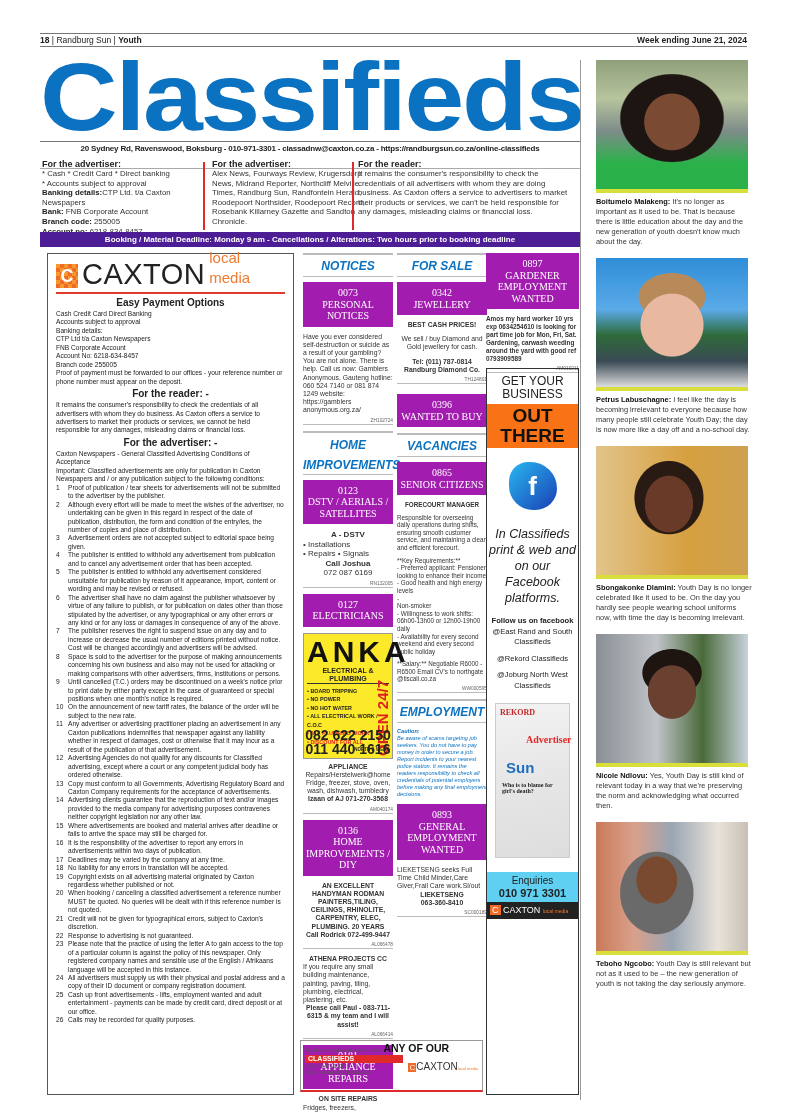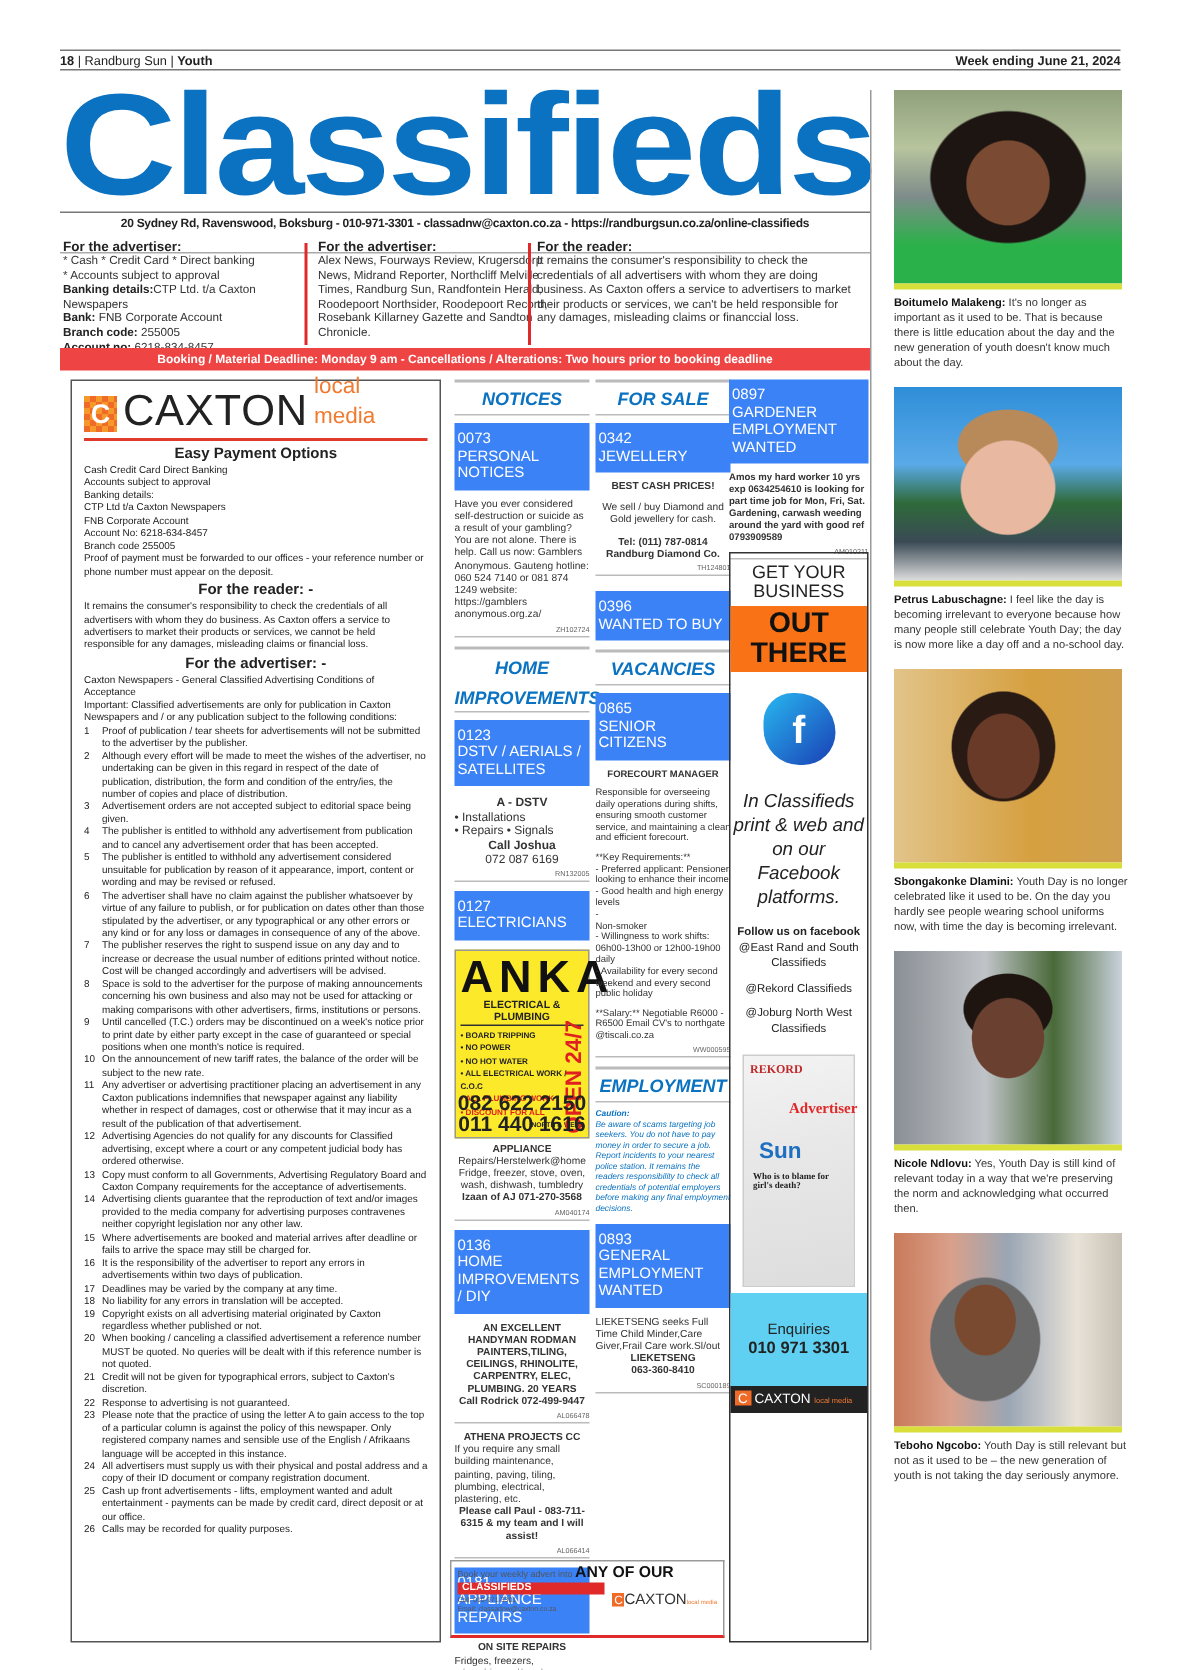--- a/index.html
+++ b/index.html
@@ -8,34 +8,34 @@
 .topbar{left:40px;top:33px;width:707px;height:14px;border-top:1px solid #777;border-bottom:1px solid #777;font-size:8.5px;line-height:12px;font-family:"Liberation Sans",sans-serif}
 .topbar .l{position:absolute;left:0;top:0}
 .topbar .r{position:absolute;right:0;top:0;font-weight:bold}
 .title{left:40px;top:52px;width:540px;height:90px;font-family:"Liberation Sans",sans-serif;font-weight:900;font-size:96px;line-height:90px;color:#0b72c1;letter-spacing:-2px;transform:scaleX(1.12);transform-origin:left}
 .addr{left:40px;top:141px;width:540px;height:28px;border-top:1px solid #777;border-bottom:1px solid #aaa;font-size:8px;font-weight:bold;line-height:13px;text-align:center;letter-spacing:-.2px}
 .vsep{left:580px;top:60px;width:1px;height:1040px;background:#999}
 .info{top:159px;font-size:7.8px;line-height:9.6px;color:#333}
 .info h4{font-size:9px;font-weight:bold;color:#222;line-height:10px}
 .info b{color:#222}
 .redbar{width:2px;background:#e02a2a}
-.deadline{left:40px;top:232px;width:540px;height:15px;background:#ef4444;color:#fff;font-size:8px;font-weight:bold;text-align:center;line-height:15px}
+.deadline{left:40px;top:232px;width:540px;height:15px;background:#4c1d95;color:#fff;font-size:8px;font-weight:bold;text-align:center;line-height:15px}
 .caxton-box{left:47px;top:253px;width:247px;height:842px;border:1px solid #555;padding:6px 8px;font-family:"Liberation Sans",sans-serif;font-size:6.6px;line-height:8.45px;color:#222}
 .logo{display:flex;align-items:flex-end;height:34px;border-bottom:2.5px solid #e03a2a;padding-bottom:4px;margin-bottom:3px}
 .logo .sq{width:22px;height:24px;background:repeating-conic-gradient(#f06a28 0 25%,#f59a2a 0 50%) 0 0/8px 8px;color:#fff;font-weight:bold;font-size:18px;line-height:24px;text-align:center}
 .logo .cx{font-size:29px;line-height:28px;margin-left:4px;color:#222;letter-spacing:.5px}
 .logo .lm{font-size:15px;color:#f07a30;margin-left:4px;line-height:20px}
 .caxton-box h5{font-size:10px;text-align:center;font-weight:bold;line-height:12px;margin:2px 0 1px}
 .caxton-box ol{list-style:none}
 .caxton-box li{display:flex}
 .caxton-box li .n{width:12px;flex-shrink:0}
 .col{top:253px;width:90px;font-size:6.8px;line-height:8.2px}
 .sech{height:24px;border-top:2px solid #bbb;border-bottom:1px solid #bbb;color:#0b72c1;font-weight:bold;font-style:italic;font-size:12px;text-align:center;line-height:22px;margin-bottom:5px}
 .sech.tall{height:44px;line-height:20px;padding-top:2px}
-.cat{background:#3b82f6;color:#fff;text-align:left;font-size:10px;line-height:11.5px;padding:5px 2px;margin-bottom:6px;font-family:Liberation Sans, sans-serif;transform:none}
+.cat{background:#a21caf;color:#fff;text-align:center;font-size:10px;line-height:11.5px;padding:5px 2px;margin-bottom:6px;font-family:Liberation Serif, serif;transform:none}
 .ad{color:#333;margin-bottom:3px}
 .ad.c{text-align:center}
 .ref{text-align:right;font-size:4.8px;color:#666;border-bottom:1px solid #bbb;margin-bottom:6px;line-height:6px}
 .anka{background:#fce92a;border:1px solid #999;padding:3px;margin-bottom:4px;height:126px;position:relative}
 .anka .big{font-size:30px;font-weight:900;text-align:center;line-height:30px;letter-spacing:4px;color:#111}
 .anka .sub{font-size:7px;font-weight:bold;text-align:center;border-bottom:1px solid #333}
 .anka ul{list-style:none;font-size:5.4px;line-height:8.5px;font-weight:bold;margin-top:3px}
 .anka .open{position:absolute;right:5px;top:46px;writing-mode:vertical-rl;transform:rotate(180deg);color:#e02020;font-weight:900;font-size:15px}
 .anka .ph{font-size:14px;font-weight:bold;text-align:center;line-height:14px;position:absolute;left:0;right:0;bottom:2px}
 .beth{border:1px solid #333;padding:3px;text-align:center;margin-bottom:10px;font-size:7.6px;line-height:9.6px}
@@ -43,21 +43,21 @@
 .beth .ps{font-weight:bold;font-size:12px;line-height:14px}
 .emp-caution{font-style:italic;color:#0b72c1;font-size:5.6px;line-height:7px;margin-bottom:6px}
 .promo{left:486px;top:368px;width:93px;height:727px;border:1px solid #333;text-align:center}
 .promo .gy{font-size:12px;line-height:13px;padding-top:6px;color:#222}
 .promo .ot{background:#f97316;font-size:19px;font-weight:900;line-height:20px;padding:2px 0;color:#111;margin:3px 0}
 .fb{width:48px;height:48px;border-radius:40% 55% 45% 50%;background:linear-gradient(135deg,#28b8f0,#1a3fb5);margin:14px auto 16px;color:#fff;font-weight:bold;font-size:26px;line-height:48px}
 .promo .it{font-style:italic;font-size:12.5px;line-height:16px;color:#222}
 .promo .fl{font-size:7.6px;line-height:10.5px;margin-top:10px}
 .papers{height:155px;margin:12px 8px 0;background:linear-gradient(170deg,#f3f3f3 0,#e8e8e8 40%,#ddd 100%);border:1px solid #ccc;position:relative}
 .papers span{position:absolute;font-family:"Liberation Serif",serif;font-weight:bold;font-size:8px}
-.enq{background:#5fd0f2;font-size:10px;line-height:12px;padding:19px 0;margin-top:4px}
+.enq{background:#5fd0f2;font-size:10px;line-height:12px;padding:3px 0;margin-top:14px}
 .enq b{display:block;font-size:11px}
 .cxbar{background:#222;color:#fff;font-size:9px;line-height:14px;padding:1px 3px;text-align:left}
 .cxbar .lm{color:#f07a30;font-size:5px}
 .bookbox{left:300px;top:1040px;width:183px;height:52px;border:1px solid #999;border-bottom:2px solid #e02a2a;padding:3px 4px;font-size:6px;line-height:8px;color:#555}
 .bookbox .aoo{font-weight:900;font-size:10.5px;color:#111}
 .bookbox .cl{background:#e02a2a;color:#fff;font-weight:bold;font-size:7px;display:inline-block;padding:0 3px;width:98px;margin:1px 0}
 .youth{left:596px;top:60px;width:158px}
 .youth .hd{border-top:1px solid #aaa;border-bottom:1px solid #aaa;font-weight:bold;font-size:11.4px;line-height:14px;padding:4px 0 6px;margin-bottom:13px;letter-spacing:-.2px;color:#222}
 .photo{width:152px;height:133px;border-bottom:4px solid #d8de3a;margin-bottom:4px;position:relative;overflow:hidden}
 .cap{font-size:7.4px;line-height:10px;color:#333;margin-bottom:11px;width:156px}

